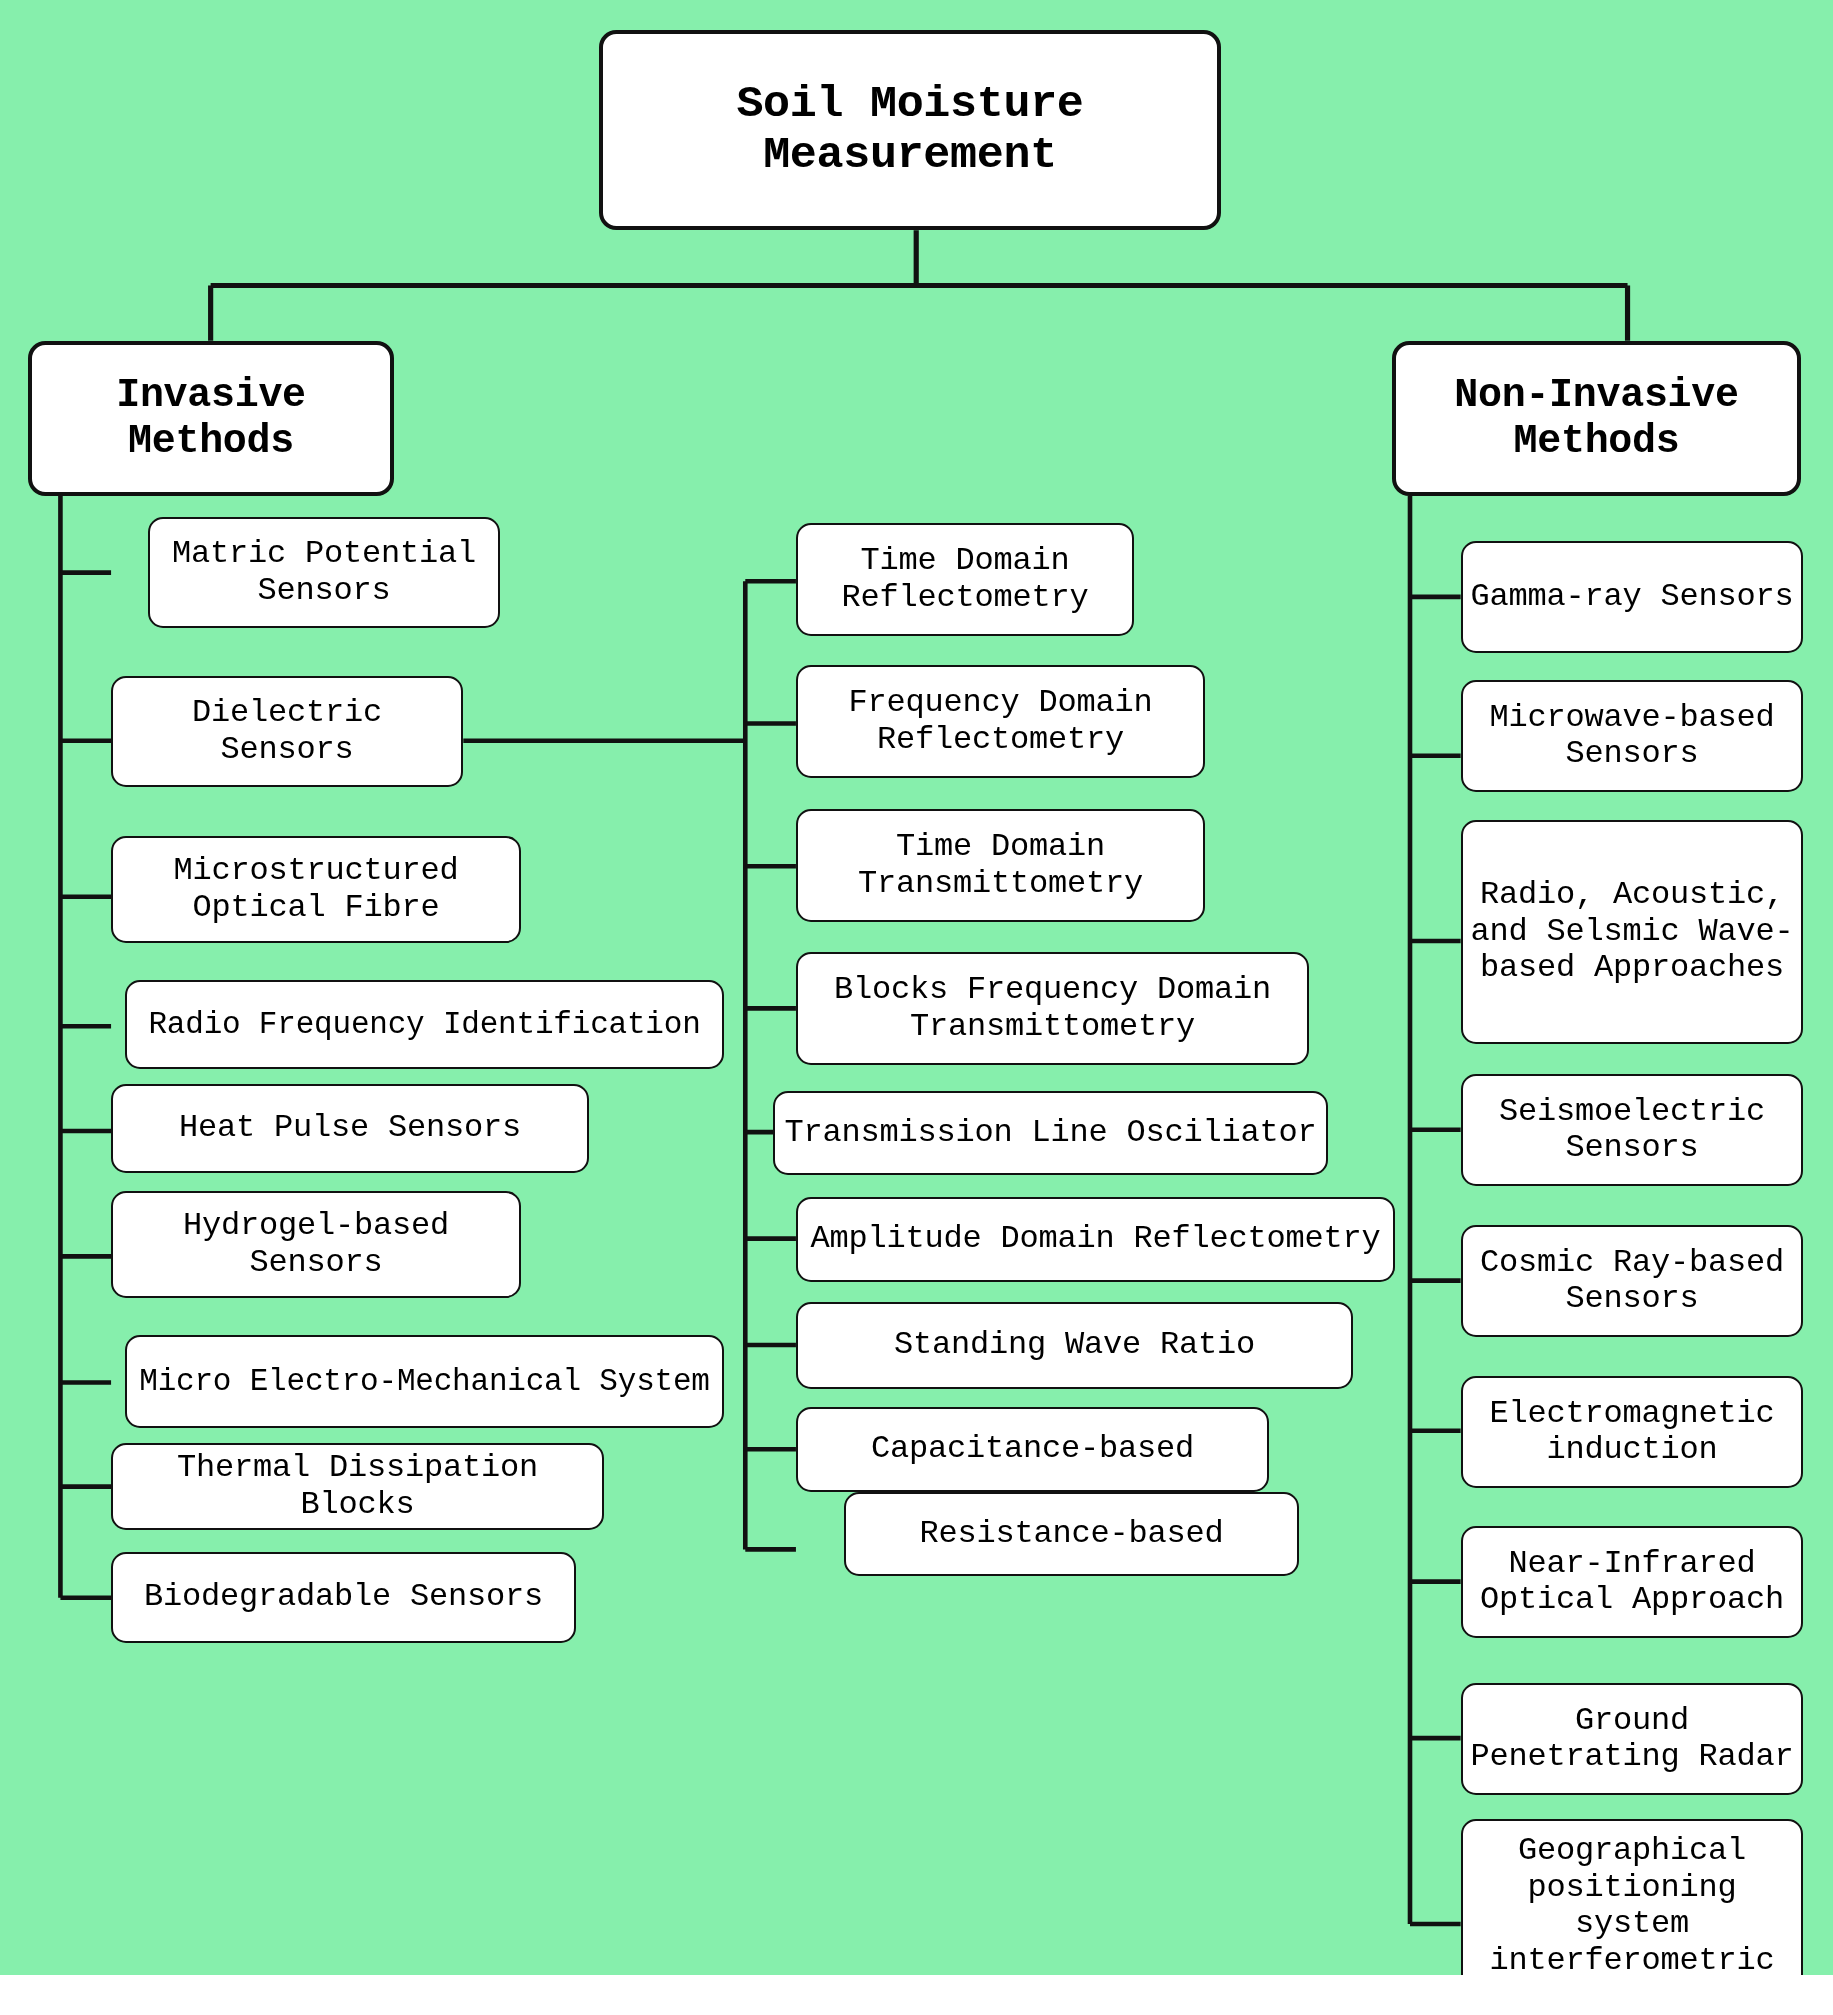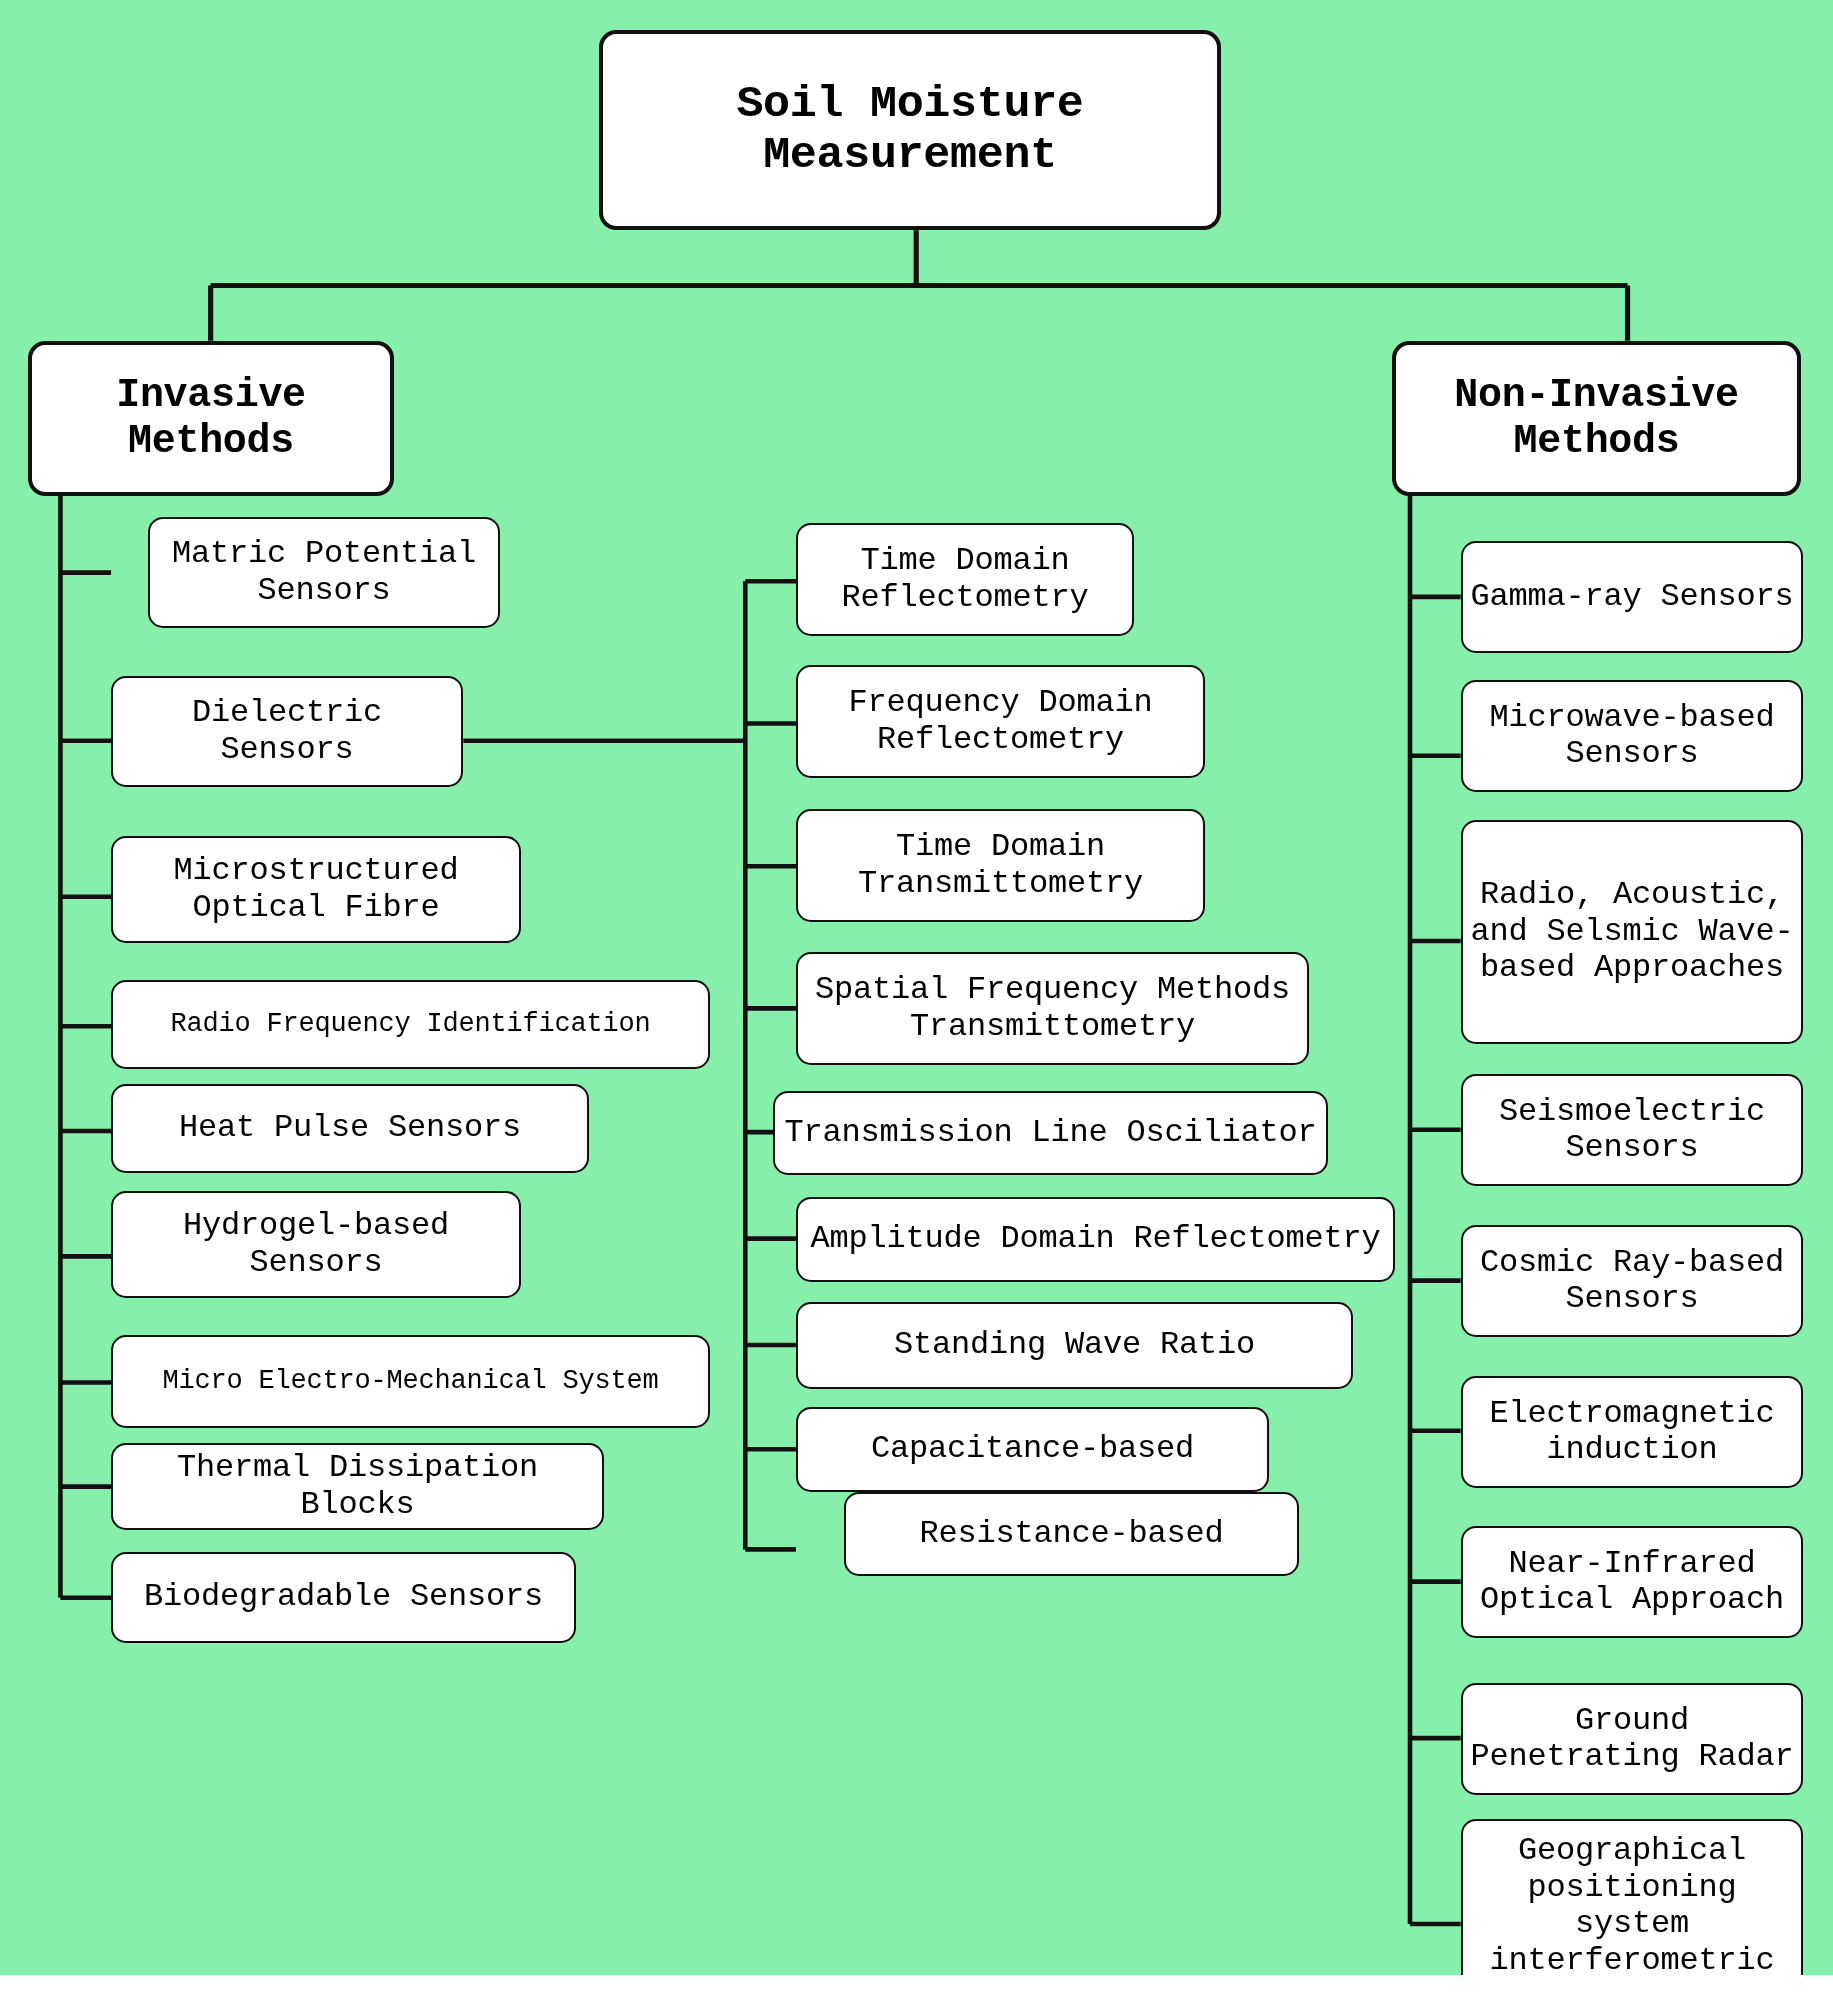--- a/index.html
+++ b/index.html
@@ -40,21 +40,21 @@
     border-radius:17.3px;
     font-weight:bold;
     font-size:40px;
     letter-spacing:-0.3px;
   }
   .node.leaf{
     font-size:32px;
     font-weight:normal;
     letter-spacing:-0.2px;
   }
-  .node.leaf.wide{font-size:27px;}
+  .node.leaf.wide{font-size:31px;margin-left:14px;}
 </style>
 </head>
 <body>
 
 <div id="stage">
 
   <svg id="wires" viewBox="0 0 3185 3501" preserveAspectRatio="none" aria-hidden="true">
     <g stroke="#111111" stroke-width="9" fill="none" stroke-linecap="butt">
 
       <path d="M1592,400 L1592,496"></path>
@@ -160,21 +160,21 @@
 
   <div class="node leaf" style="left:796px;top:665px;width:409px;height:113px;">
     <span>Frequency Domain Reflectometry</span>
   </div>
 
   <div class="node leaf" style="left:796px;top:809px;width:409px;height:113px;">
     <span>Time Domain Transmittometry</span>
   </div>
 
   <div class="node leaf" style="left:796px;top:952px;width:513px;height:113px;">
-    <span>Spatial Frequency Methods Transmittometry</span>
+    <span>Blocks Frequency Domain Transmittometry</span>
   </div>
 
   <div class="node leaf" style="left:773px;top:1091px;width:555px;height:84px;">
     <span>Transmission Line Osciliator</span>
   </div>
 
   <div class="node leaf" style="left:796px;top:1197px;width:599px;height:85px;">
     <span>Amplitude Domain Reflectometry</span>
   </div>
 

